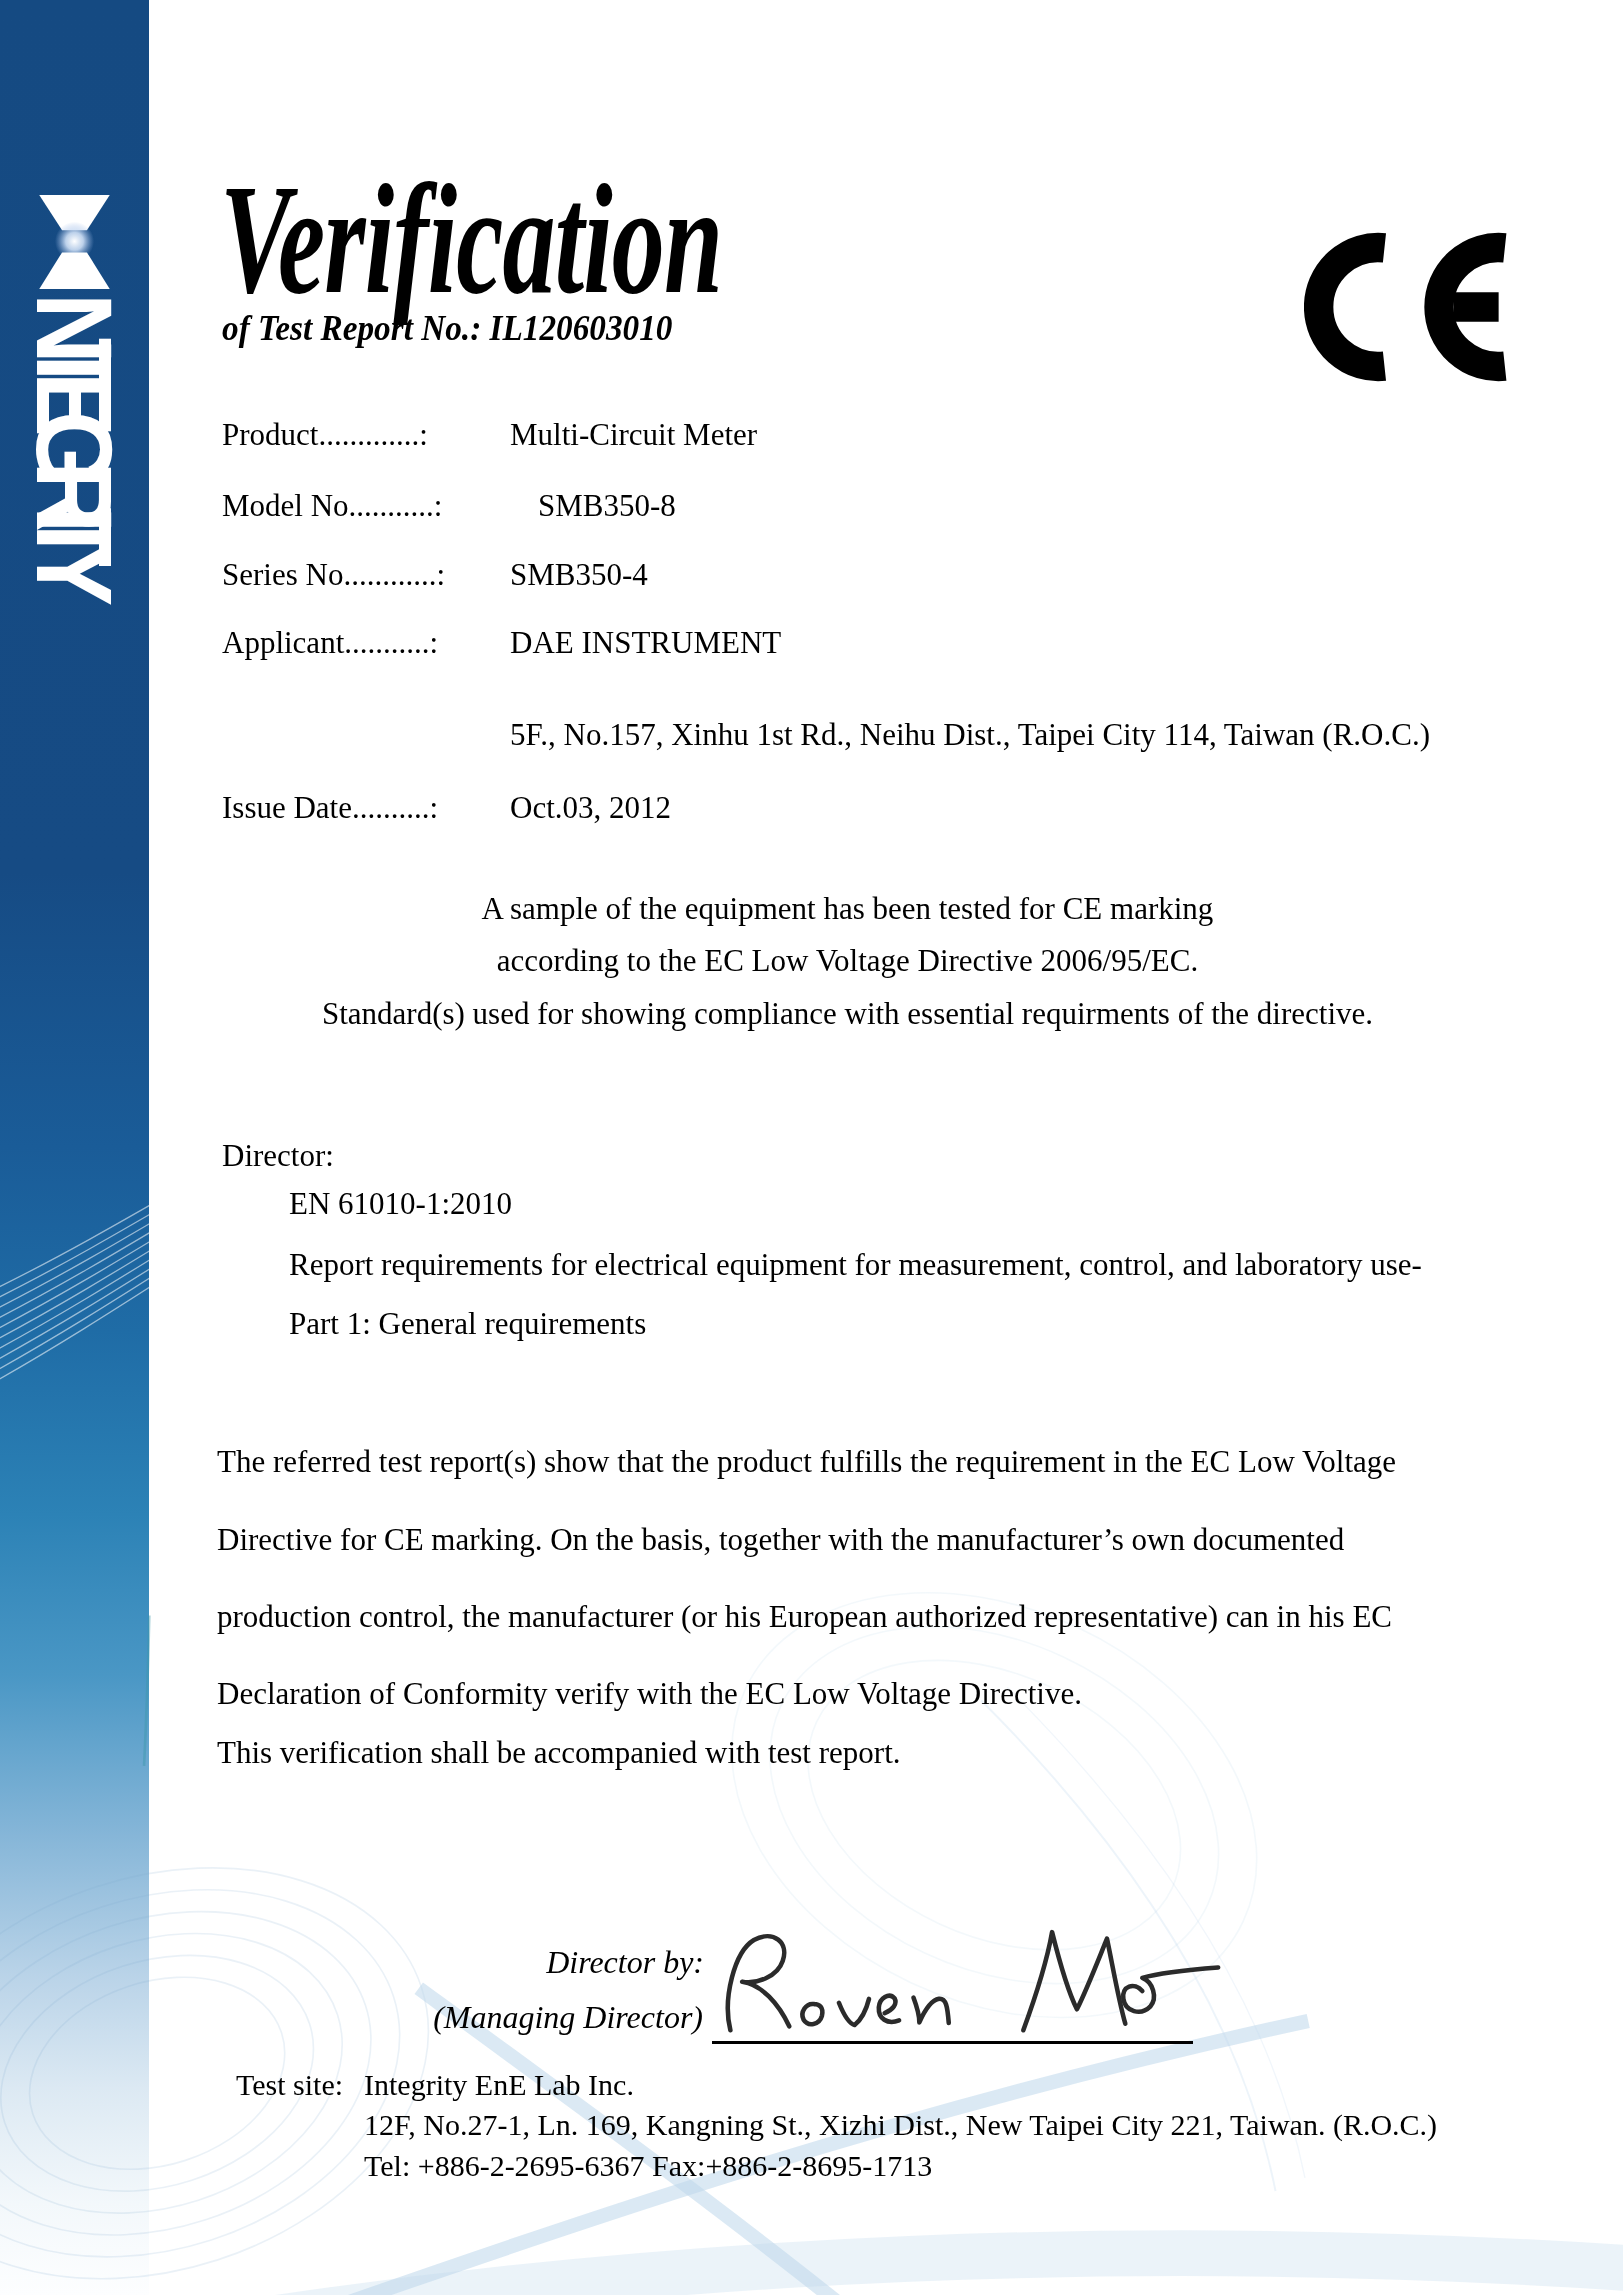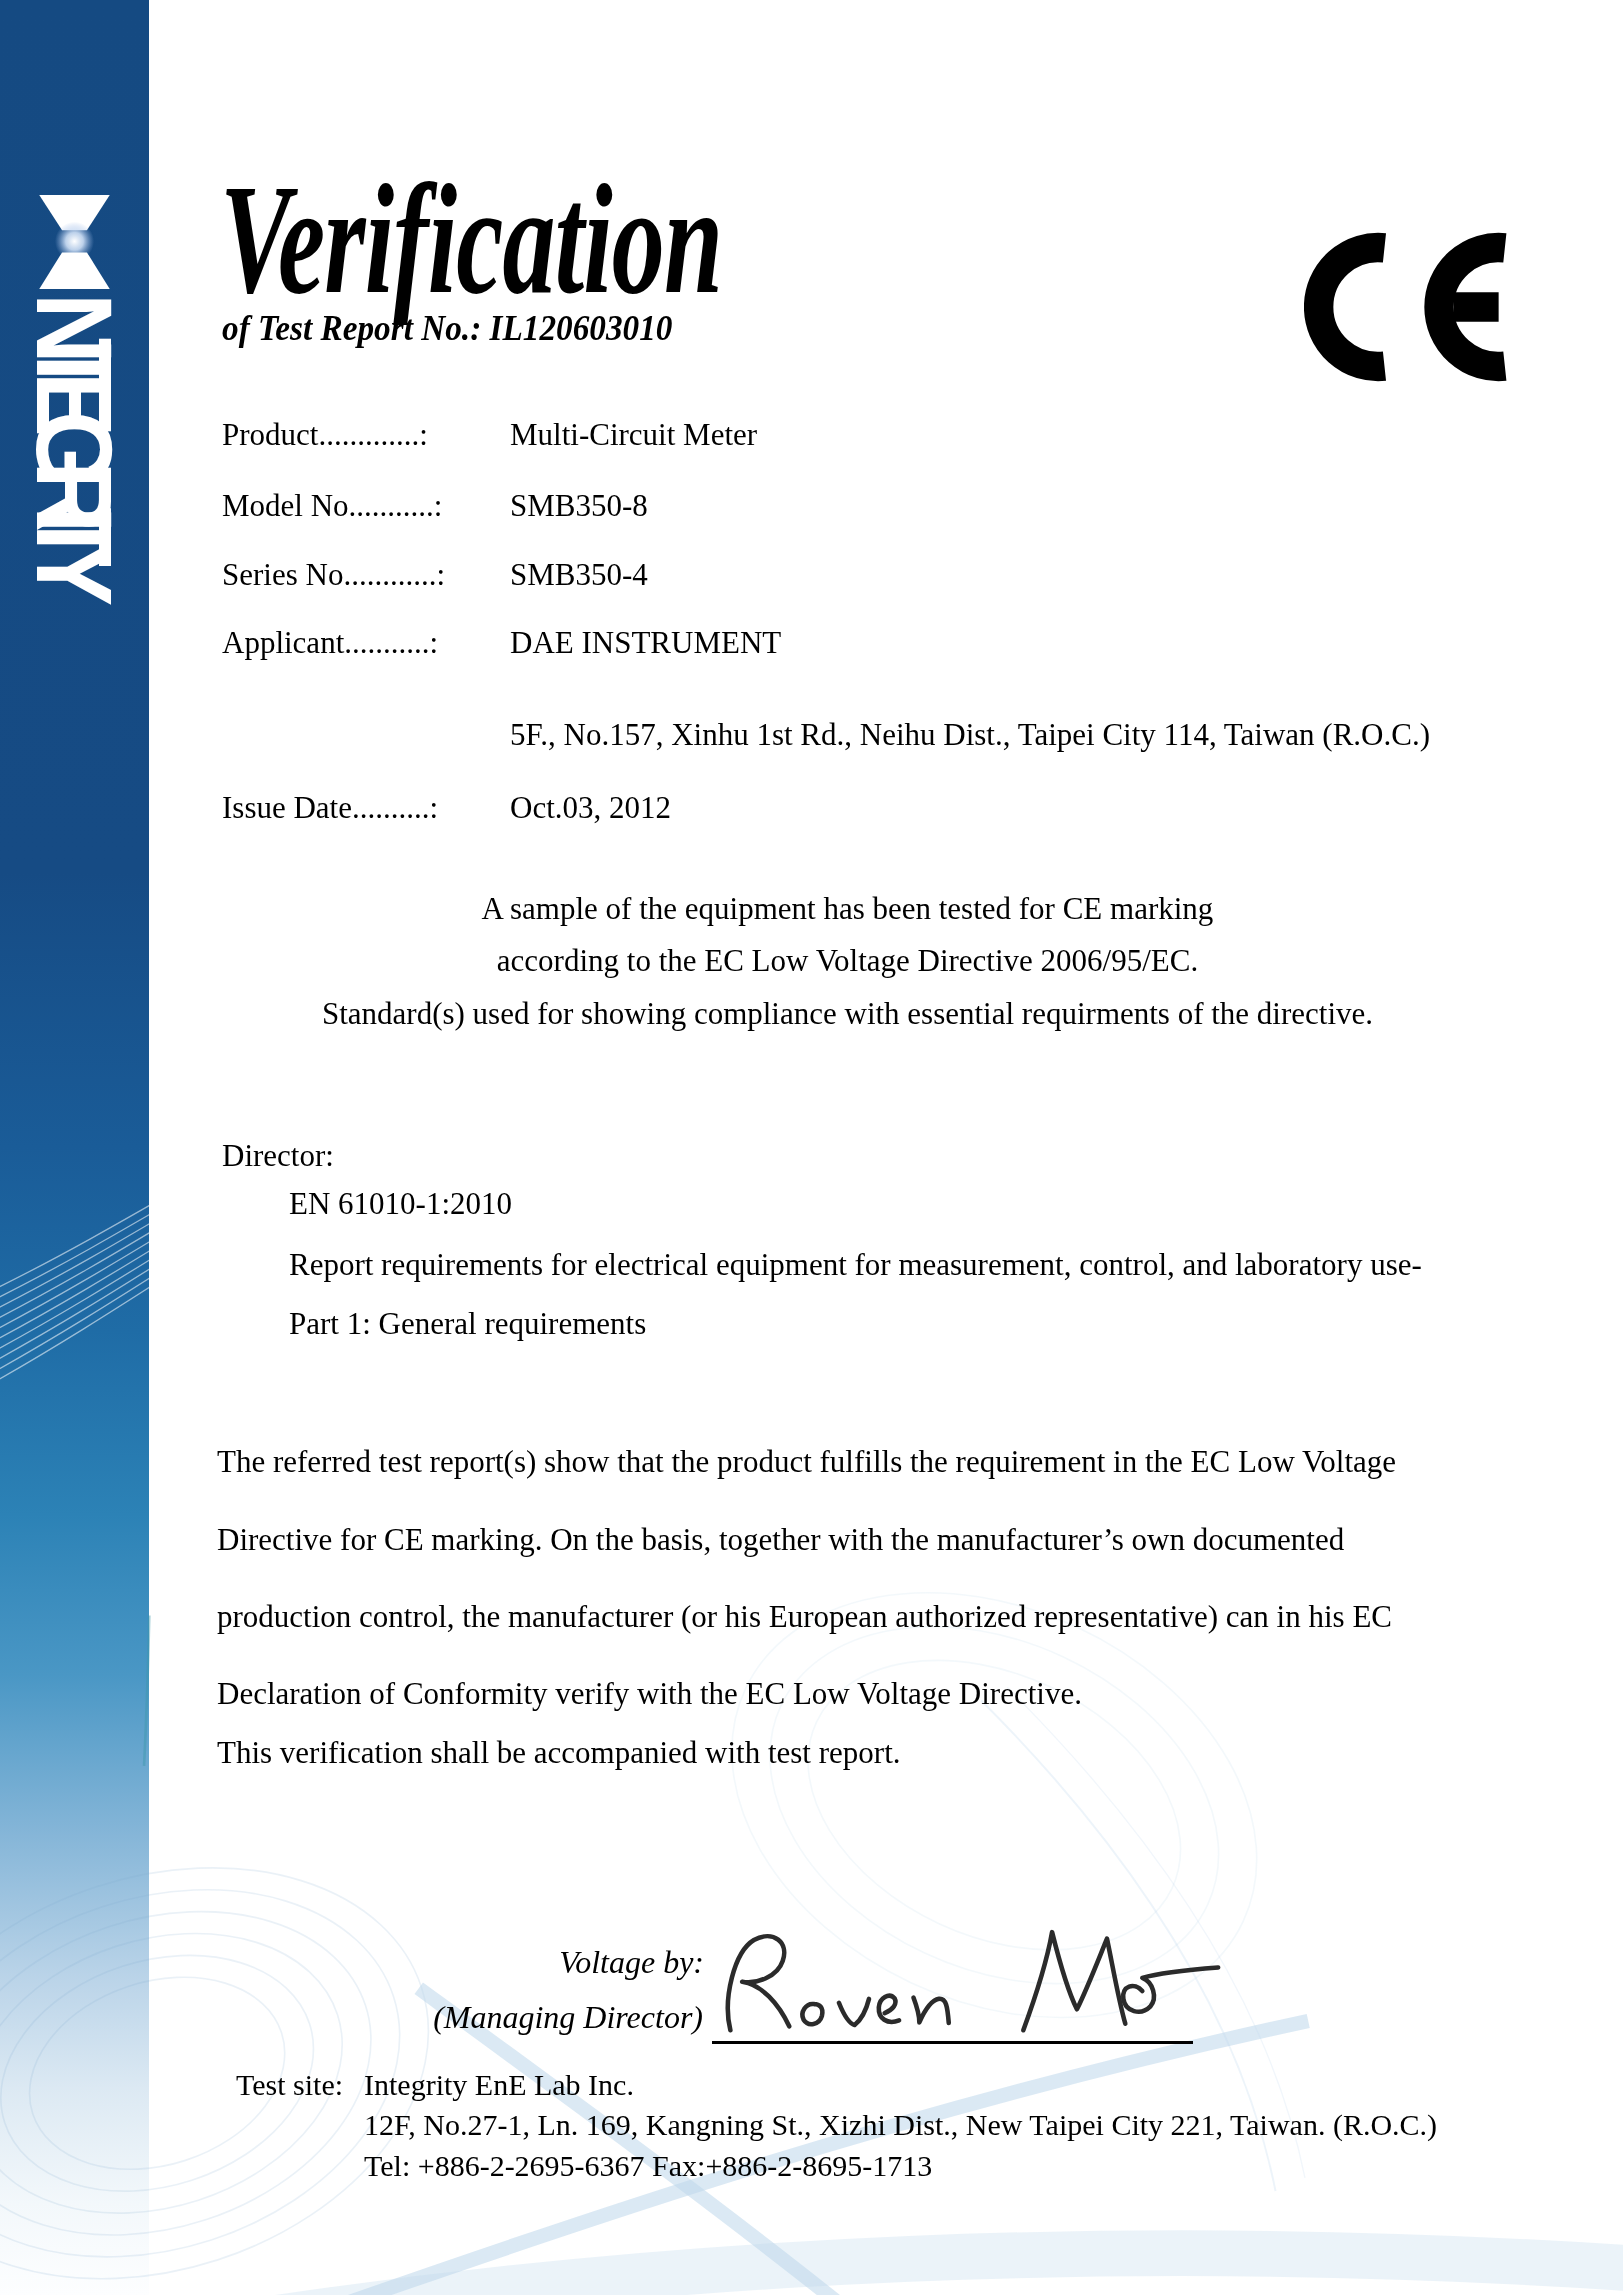--- a/index.html
+++ b/index.html
@@ -30,21 +30,21 @@
     transform:scaleX(.68);transform-origin:left top;white-space:nowrap;letter-spacing:-1.3px;
   }
   #subtitle{
     left:222px;top:309px;font-size:35px;font-weight:bold;font-style:italic;
     transform:scaleX(.95);transform-origin:left top;white-space:nowrap;
   }
   #cemark{left:1304px;top:230px;}
   .field-row{left:222px;width:1282px;display:grid;grid-template-columns:288px 1fr;font-size:31px;}
   .field-label{font-weight:normal;white-space:nowrap;}
   .field-value{white-space:nowrap;}
-  #row0{top:417px;} #row1{top:488px;} #row2{top:557px;} #row3{top:625px;}
+  #row0{top:417px;} #row1{top:488px;gap:28px;} #row2{top:557px;} #row3{top:625px;}
   #row4{top:717px;} #row5{top:790px;}
   .intro-line{left:222px;width:1251px;text-align:center;font-size:31px;white-space:nowrap;}
   #intro0{top:891px;} #intro1{top:943px;} #intro2{top:996px;}
   #std-head{left:222px;top:1138px;font-size:31px;}
   .std-line{left:289px;font-size:31px;white-space:nowrap;}
   #std0{top:1186px;} #std1{top:1247px;} #std2{top:1306px;}
   .body-line{left:217px;font-size:31px;white-space:nowrap;}
   #body0{top:1444px;} #body1{top:1522px;} #body2{top:1599px;} #body3{top:1676px;} #body4{top:1735px;}
   #approved{left:419px;top:1944px;width:285px;text-align:right;font-size:32px;font-style:italic;white-space:nowrap;}
   #director{left:366px;top:1999px;width:337px;text-align:right;font-size:32px;font-style:italic;white-space:nowrap;font-family:Liberation Serif, serif;}
@@ -155,21 +155,21 @@
   <div class="abs std-line" id="std0">EN 61010-1:2010</div>
   <div class="abs std-line" id="std1">Report requirements for electrical equipment for measurement, control, and laboratory use-</div>
   <div class="abs std-line" id="std2">Part 1: General requirements</div>
 
   <div class="abs body-line" id="body0">The referred test report(s) show that the product fulfills the requirement in the EC Low Voltage</div>
   <div class="abs body-line" id="body1">Directive for CE marking. On the basis, together with the manufacturer’s own documented</div>
   <div class="abs body-line" id="body2">production control, the manufacturer (or his European authorized representative) can in his EC</div>
   <div class="abs body-line" id="body3">Declaration of Conformity verify with the EC Low Voltage Directive.</div>
   <div class="abs body-line" id="body4">This verification shall be accompanied with test report.</div>
 
-  <div class="abs" id="approved">Voltage by:</div>
+  <div class="abs" id="approved">Director by:</div>
   <div class="abs" id="director">(Managing Director)</div>
   <svg class="abs" id="sig" width="510" height="131" viewBox="0 0 780 190">
     <g fill="none" stroke="#2b2b2b" stroke-width="7" stroke-linecap="round" stroke-linejoin="round">
       <path d="M22,168 C10,120 28,48 58,30 C88,14 112,34 102,62 C94,86 62,98 40,94 C70,98 96,128 112,162"></path>
       <path d="M150,128 C138,126 128,140 134,152 C141,163 158,160 162,146 C165,133 158,128 150,128"></path>
       <path d="M188,126 C196,146 204,158 212,160 C222,152 230,136 234,120"></path>
       <path d="M258,142 C270,137 278,128 273,119 C265,110 250,118 249,133 C248,150 262,160 280,153"></path>
       <path d="M302,118 C308,134 311,148 311,156 C319,138 330,122 341,120 C352,119 354,132 356,157"></path>
       <path d="M470,168 C492,108 508,52 514,18 C524,58 540,112 552,136 C568,104 588,52 598,28 C606,66 616,124 626,158"></path>
       <path d="M652,108 C640,94 620,100 623,120 C626,140 650,146 664,132 C676,118 668,94 652,88 C672,82 716,76 768,72"></path>

